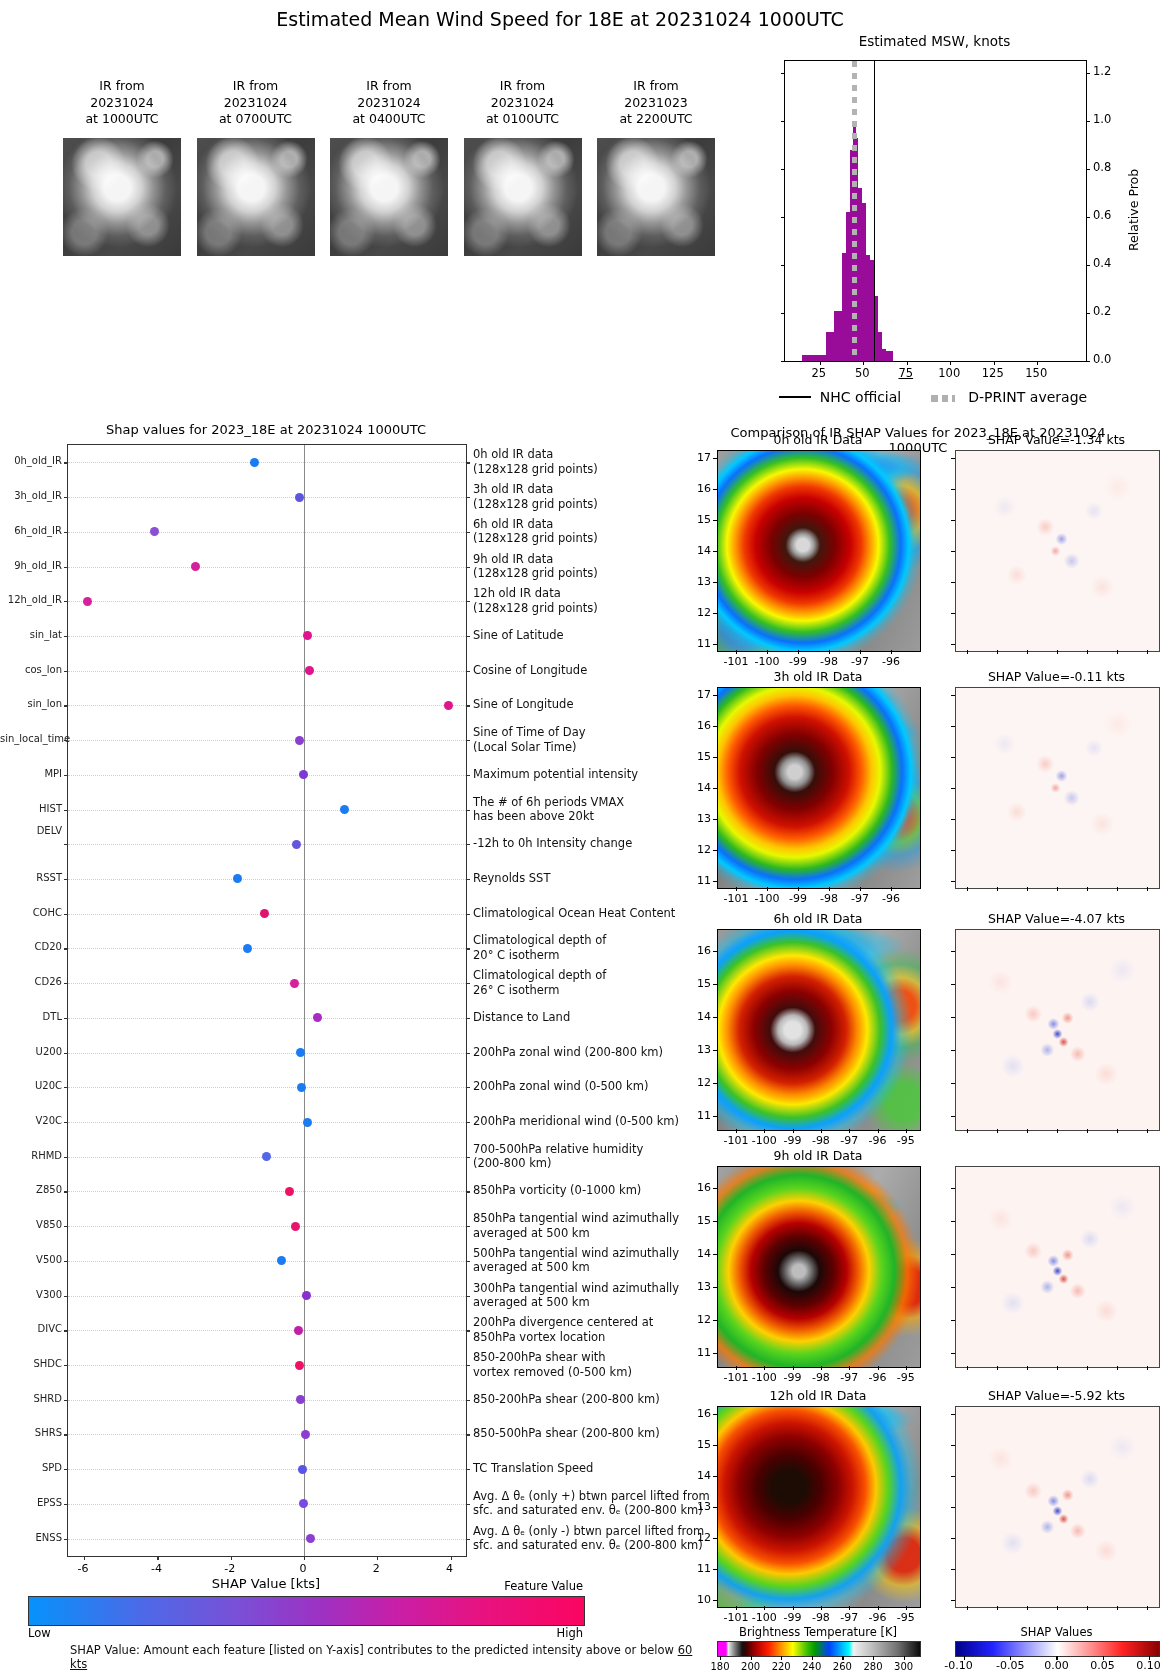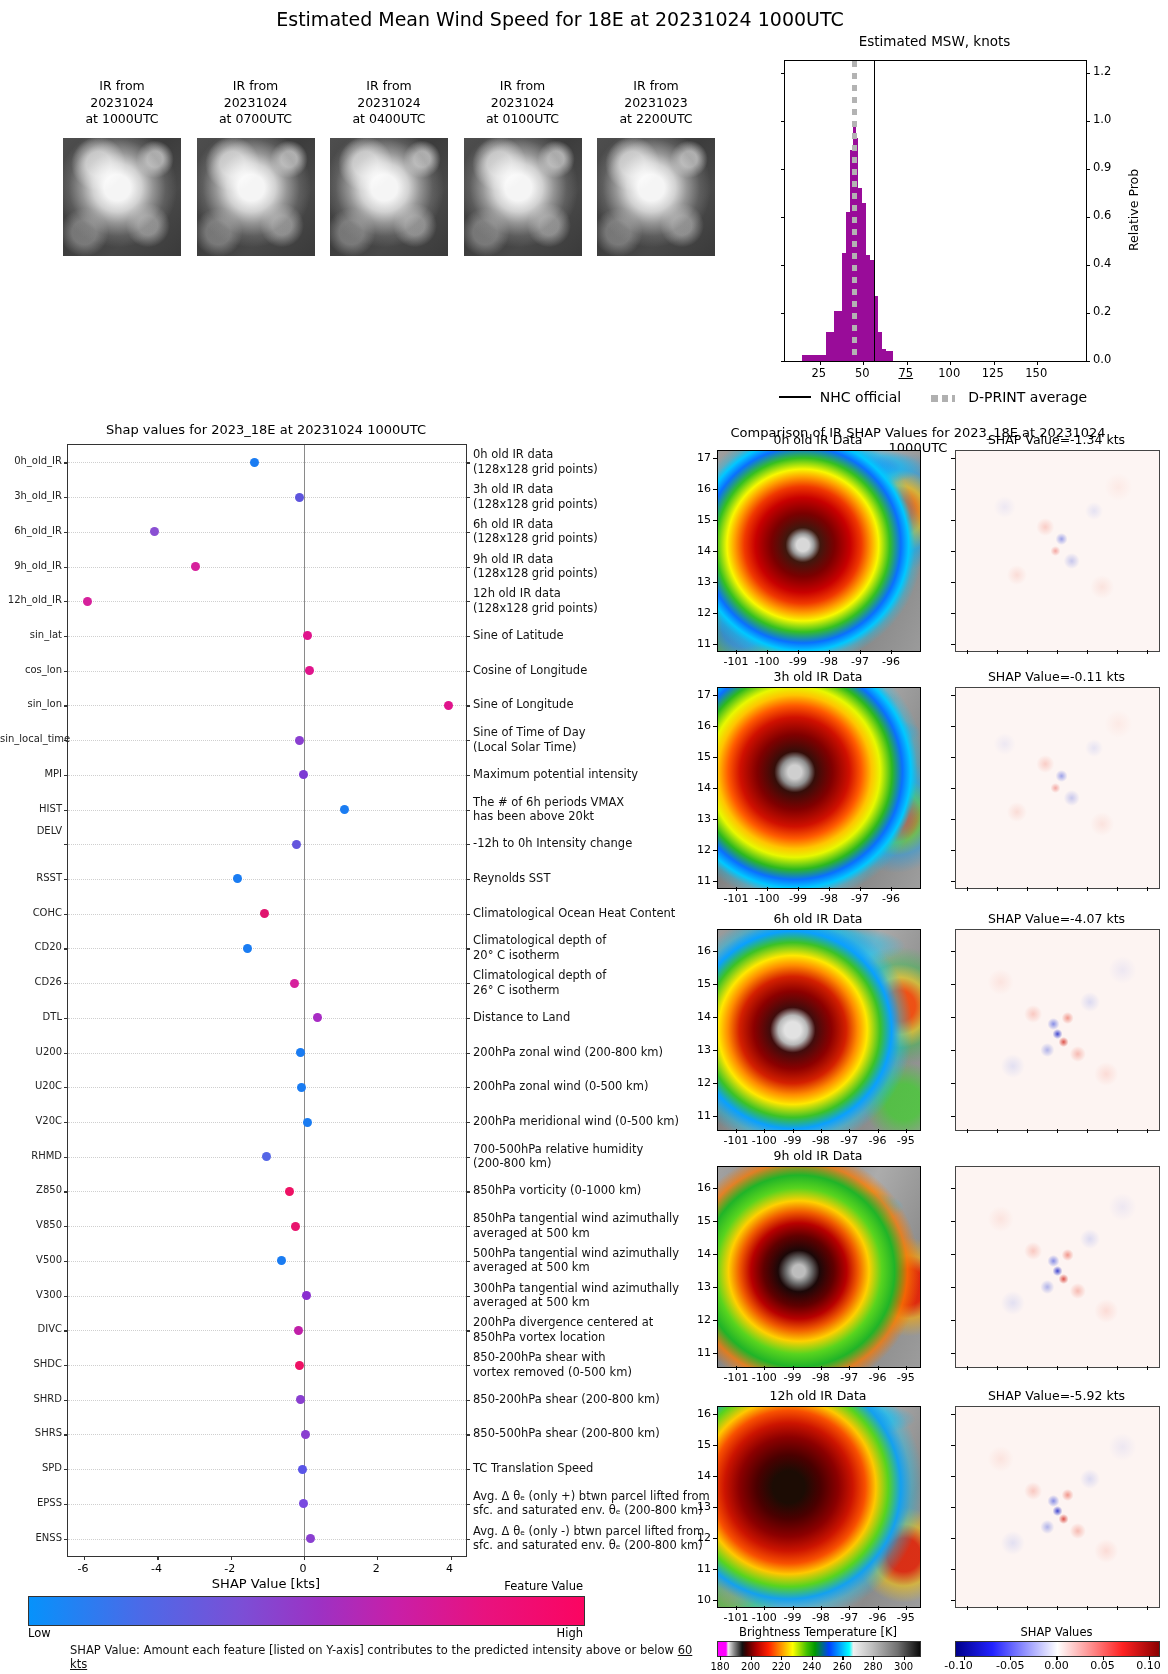--- a/index.html
+++ b/index.html
@@ -360,21 +360,21 @@
     <div class="tick-label" style="position: absolute; left: 803.798px; top: 367px; width: 30px; text-align: center;">25</div>
     <div class="tick-label" style="position: absolute; left: 847.295px; top: 367px; width: 30px; text-align: center;">50</div>
     <div class="tick-label" style="position: absolute; left: 890.792px; top: 367px; width: 30px; text-align: center; text-decoration: underline;">75</div>
     <div class="tick-label" style="position: absolute; left: 934.289px; top: 367px; width: 30px; text-align: center;">100</div>
     <div class="tick-label" style="position: absolute; left: 977.786px; top: 367px; width: 30px; text-align: center;">125</div>
     <div class="tick-label" style="position: absolute; left: 1021.28px; top: 367px; width: 30px; text-align: center;">150</div>
     <div class="tick-label" style="position: absolute; left: 1093px; top: 353px; width: 30px;">0.0</div>
     <div class="tick-label" style="position: absolute; left: 1093px; top: 305px; width: 30px;">0.2</div>
     <div class="tick-label" style="position: absolute; left: 1093px; top: 257px; width: 30px;">0.4</div>
     <div class="tick-label" style="position: absolute; left: 1093px; top: 209px; width: 30px;">0.6</div>
-    <div class="tick-label" style="position: absolute; left: 1093px; top: 161px; width: 30px;">0.9</div>
+    <div class="tick-label" style="position: absolute; left: 1093px; top: 161px; width: 30px;">0.8</div>
     <div class="tick-label" style="position: absolute; left: 1093px; top: 113px; width: 30px;">1.0</div>
     <div class="tick-label" style="position: absolute; left: 1093px; top: 65px; width: 30px;">1.2</div>
     <div class="feat-label" style="position: absolute; left: 0px; top: 455.359px; width: 62px;">0h_old_IR</div>
     <div class="feat-desc" style="position: absolute; left: 473px; top: 461.359px;">0h old IR data
 (128x128 grid points)</div>
     <div class="feat-label" style="position: absolute; left: 0px; top: 490.078px; width: 62px;">3h_old_IR</div>
     <div class="feat-desc" style="position: absolute; left: 473px; top: 496.078px;">3h old IR data
 (128x128 grid points)</div>
     <div class="feat-label" style="position: absolute; left: 0px; top: 524.797px; width: 62px;">6h_old_IR</div>
     <div class="feat-desc" style="position: absolute; left: 473px; top: 530.797px;">6h old IR data

